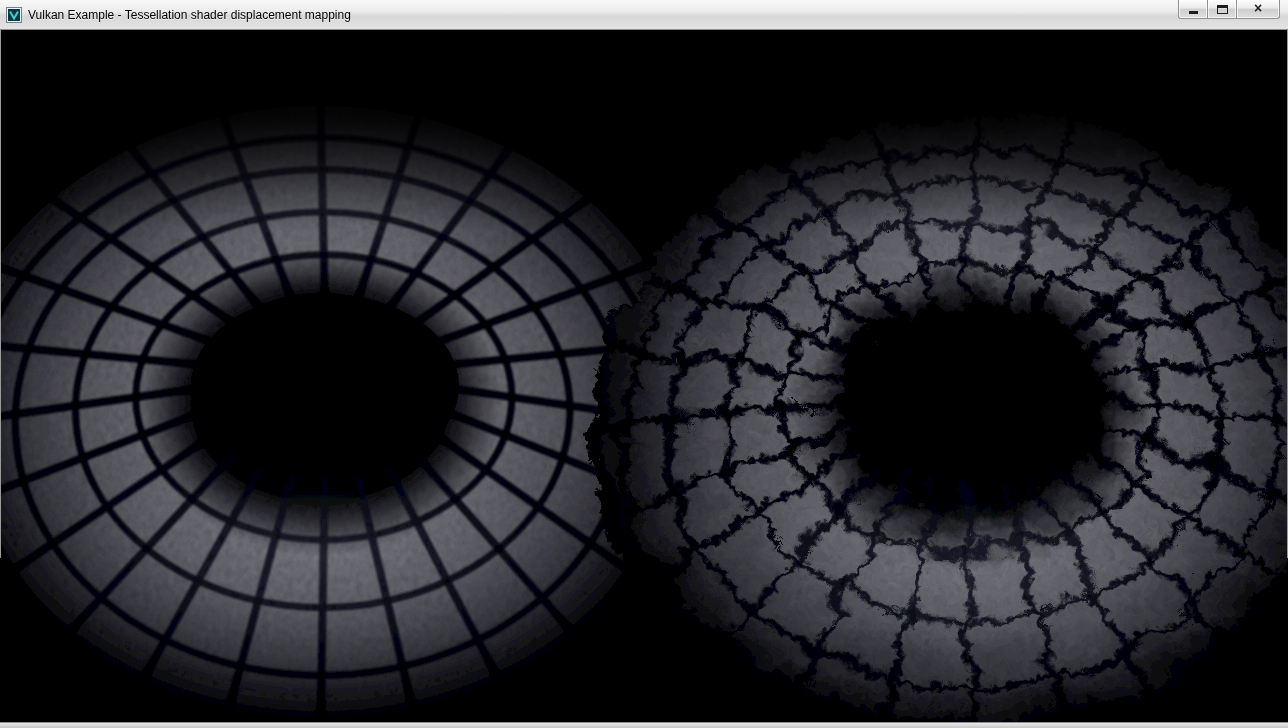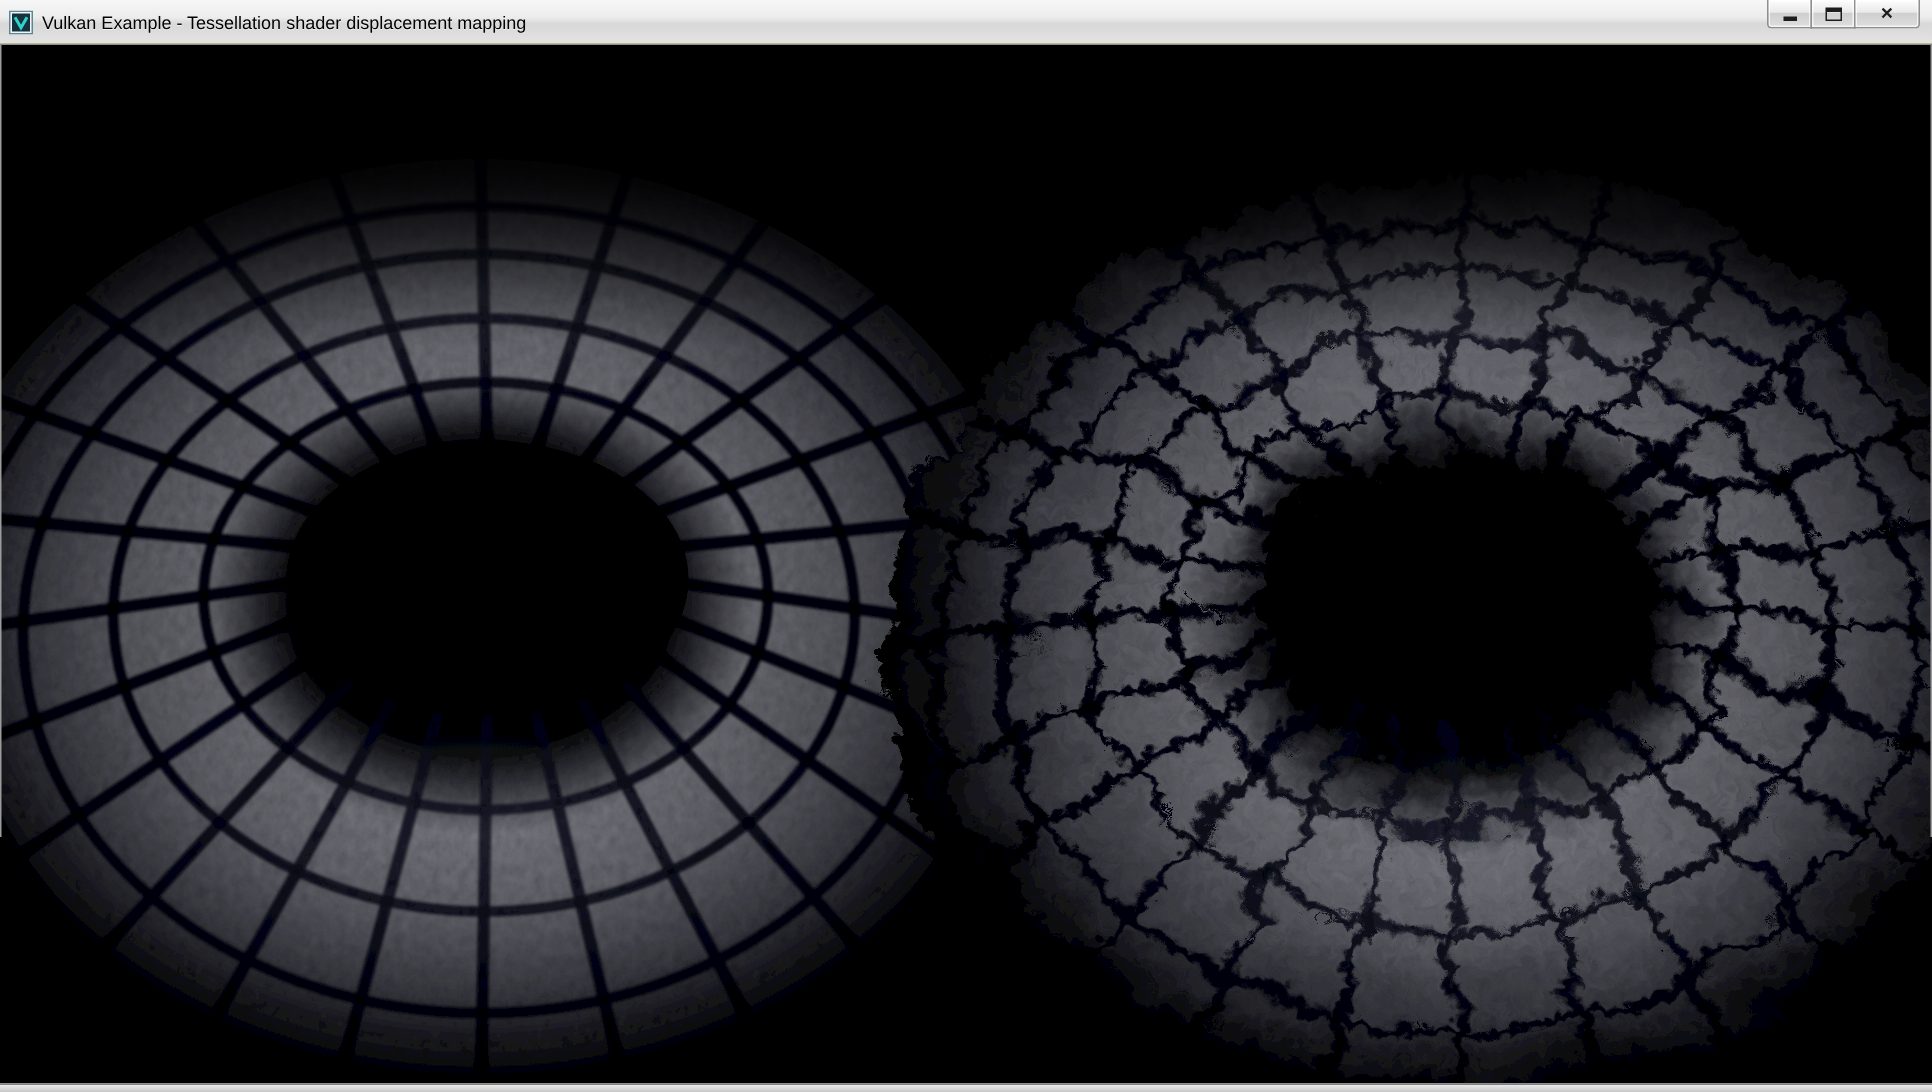--- a/index.html
+++ b/index.html
@@ -3,21 +3,21 @@
 <meta charset="utf-8">
 <style>
   * { box-sizing: border-box; margin: 0; padding: 0; }
   html, body { width: 1288px; height: 728px; overflow: hidden; background: #000; }
   body { font-family: "Liberation Sans", sans-serif; }
 
   .window {
     position: relative;
     width: 1288px;
     height: 564px;
-    background: #fde047;
+    background: #4c1d95;
   }
 
   
   .titlebar {
     position: relative;
     height: 30px;
     background: linear-gradient(#f7f7f7, #ececec 40%, #d8d8d8 55%, #e3e3e3);
     border-bottom: 1px solid #8e8e8e;
     display: flex;
     align-items: center;

